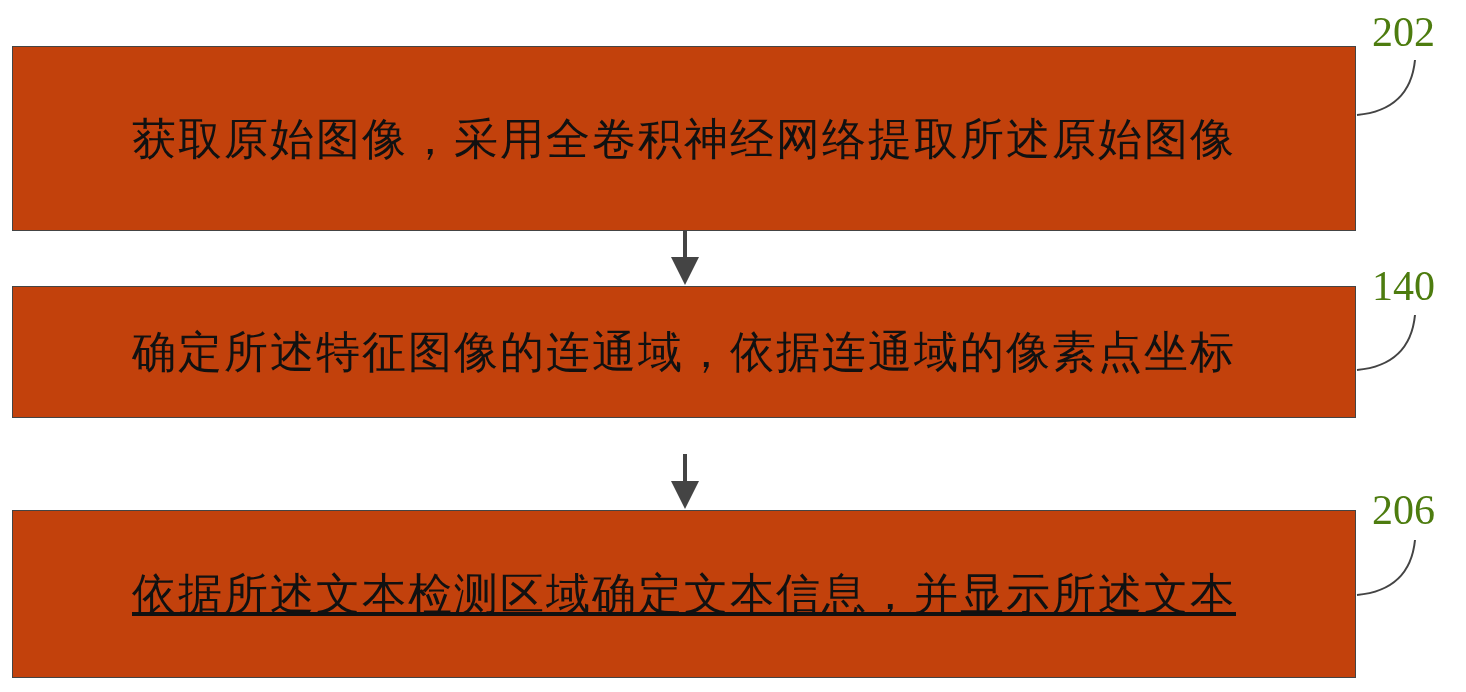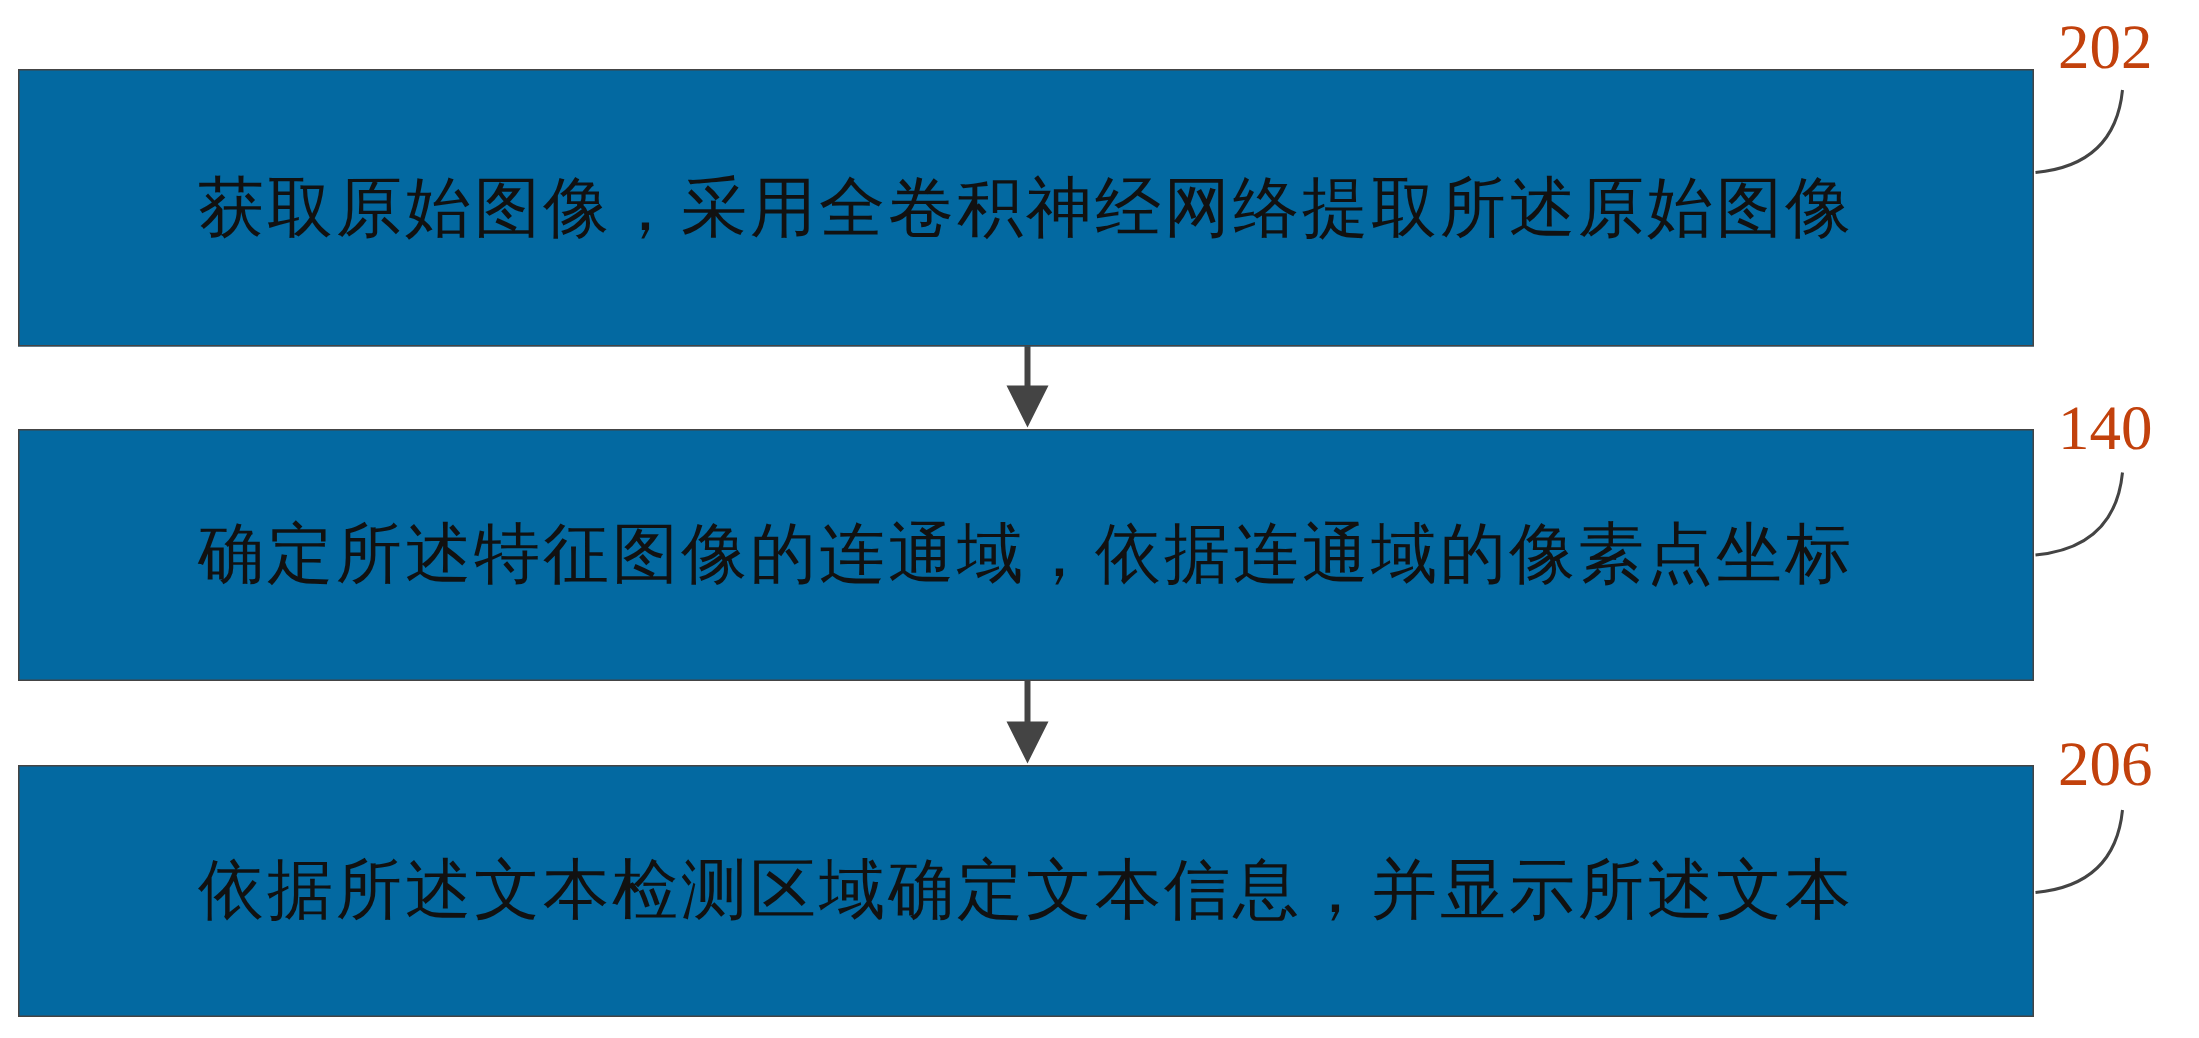--- a/index.html
+++ b/index.html
@@ -1,23 +1,23 @@
 <!DOCTYPE html>
 <html><head>
 <meta charset="utf-8">
 <style>
   html, body { margin:0; padding:0; background:#ffffff; }
   body { width:1466px; height:692px; position:relative; overflow:hidden;
          font-family:"DejaVu Serif", "Liberation Serif", serif; color:#111; }
   .box { position:absolute; left:12px; width:1344px; border:1.5px solid #444;
          box-sizing:border-box; display:flex; flex-direction:column;
-         justify-content:center; align-items:center; background:#0369a1; }
+         justify-content:center; align-items:center; background:#c2410c; }
   .line { font-size:44px; line-height:64px; white-space:nowrap; letter-spacing:2px; }
   .label { position:absolute; font-family:"Liberation Serif", "DejaVu Serif", serif;
-           font-size:42px; color:#c2410c; }
+           font-size:42px; color:#4d7c0f; }
   svg.overlay { position:absolute; left:0; top:0; }
 </style>
 </head>
 <body>
 
 <svg class="overlay" width="1466" height="692">
   <defs>
     <marker id="arrowhead" markerWidth="10" markerHeight="10" refX="5" refY="9" orient="auto" markerUnits="userSpaceOnUse"></marker>
   </defs>
 
@@ -34,21 +34,21 @@
   <path d="M1357,115 Q1410,110 1415,60" fill="none" stroke="#444" stroke-width="2"></path>
   <path d="M1357,370 Q1410,365 1415,315" fill="none" stroke="#444" stroke-width="2"></path>
   <path d="M1357,595 Q1410,590 1415,540" fill="none" stroke="#444" stroke-width="2"></path>
 </svg>
 
 <div class="box" style="top:46px;height:185px;">
   <div class="line">获取原始图像，采用全卷积神经网络提取所述原始图像</div>
 </div>
 <div class="label" style="left:1372px;top:8px;">202</div>
 
-<div class="box" style="top:286px;height:168px;">
+<div class="box" style="top:286px;height:132px;">
   <div class="line">确定所述特征图像的连通域，依据连通域的像素点坐标</div>
 </div>
 <div class="label" style="left:1372px;top:262px;">140</div>
 
-<div class="box" style="top:510px;height:168px;">
+<div class="box" style="top:510px;height:168px;text-decoration:underline;">
   <div class="line">依据所述文本检测区域确定文本信息，并显示所述文本</div>
 </div>
 <div class="label" style="left:1372px;top:486px;font-family:Liberation Serif, serif;">206</div>
 
 </body></html>

